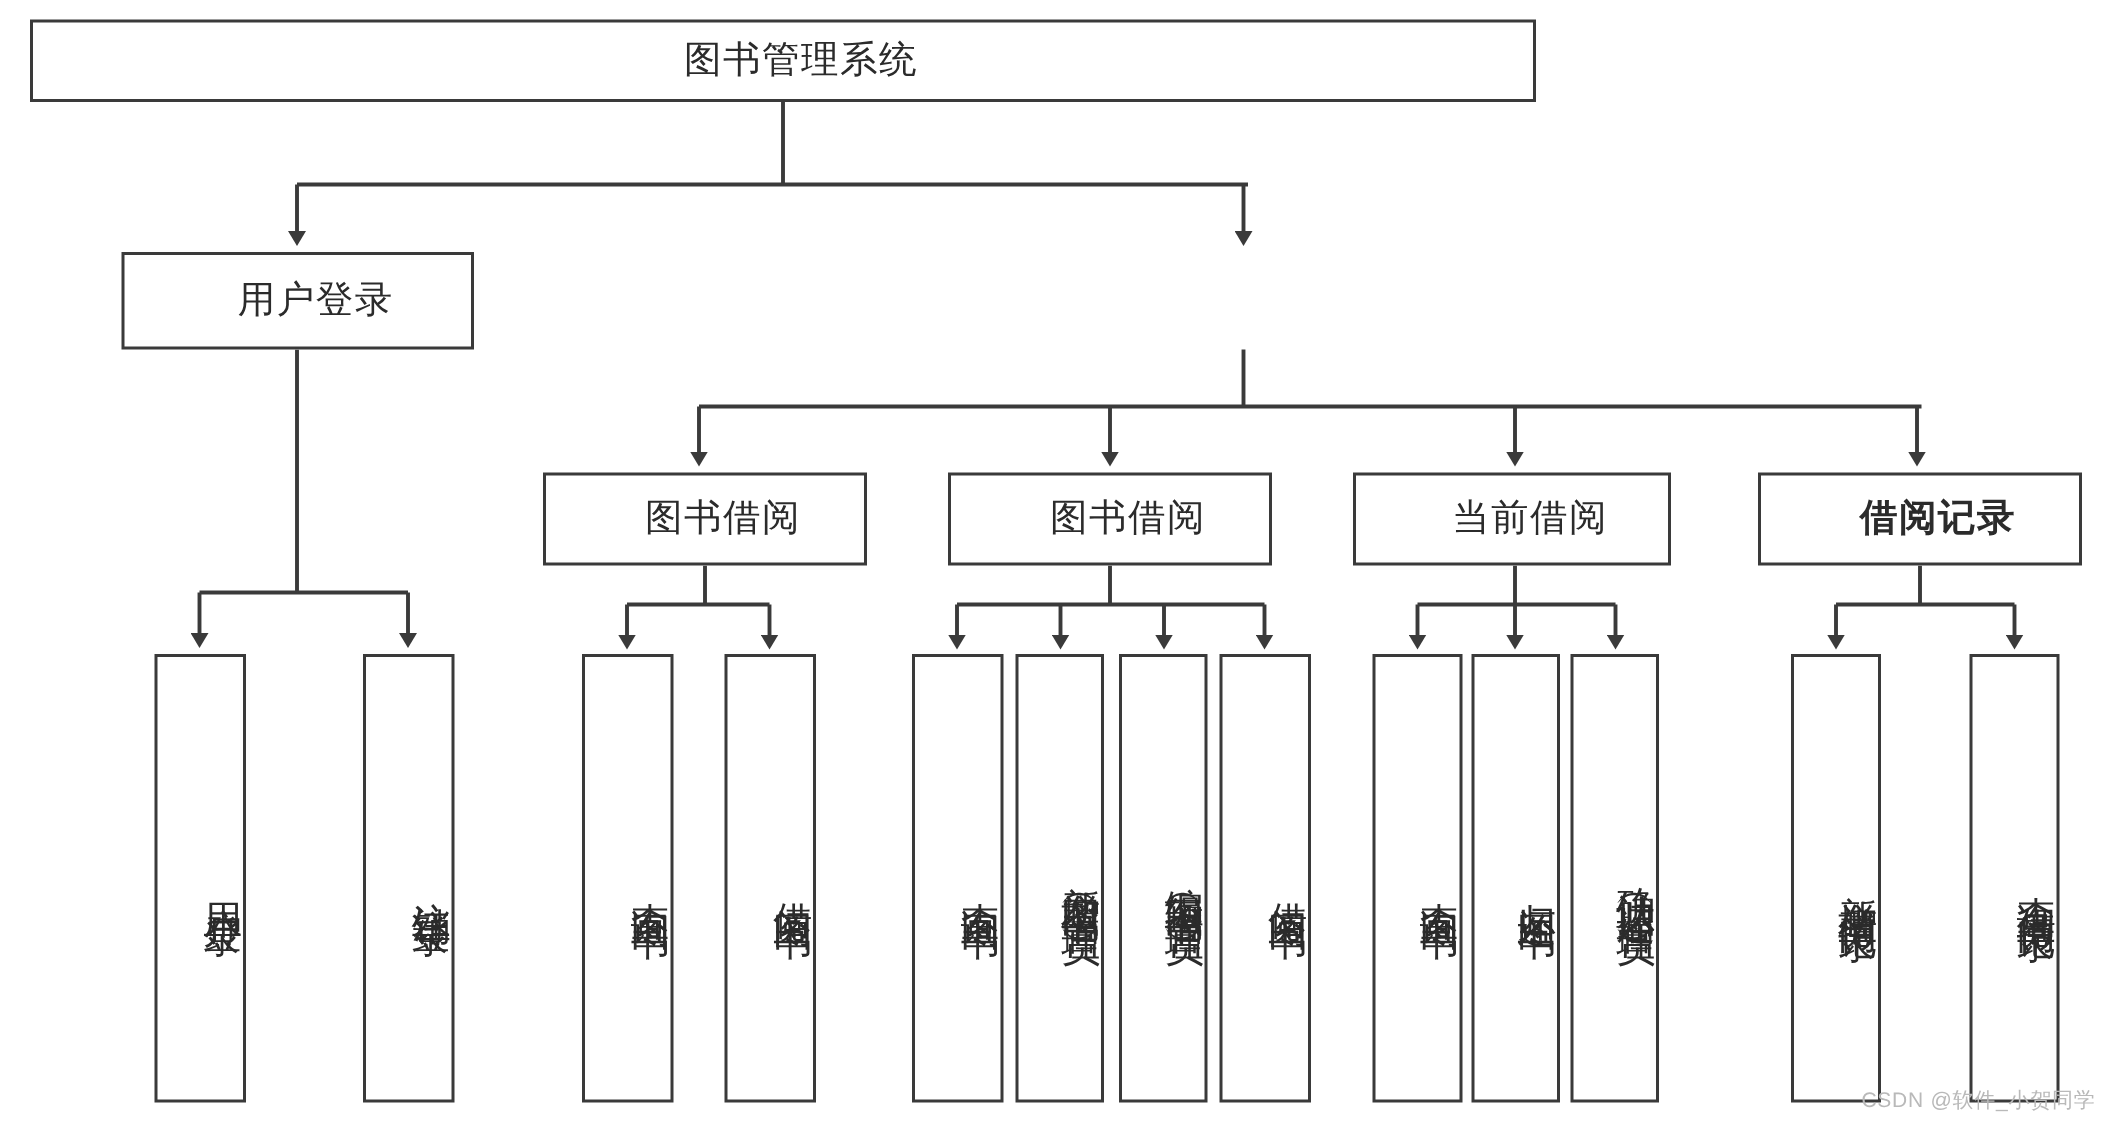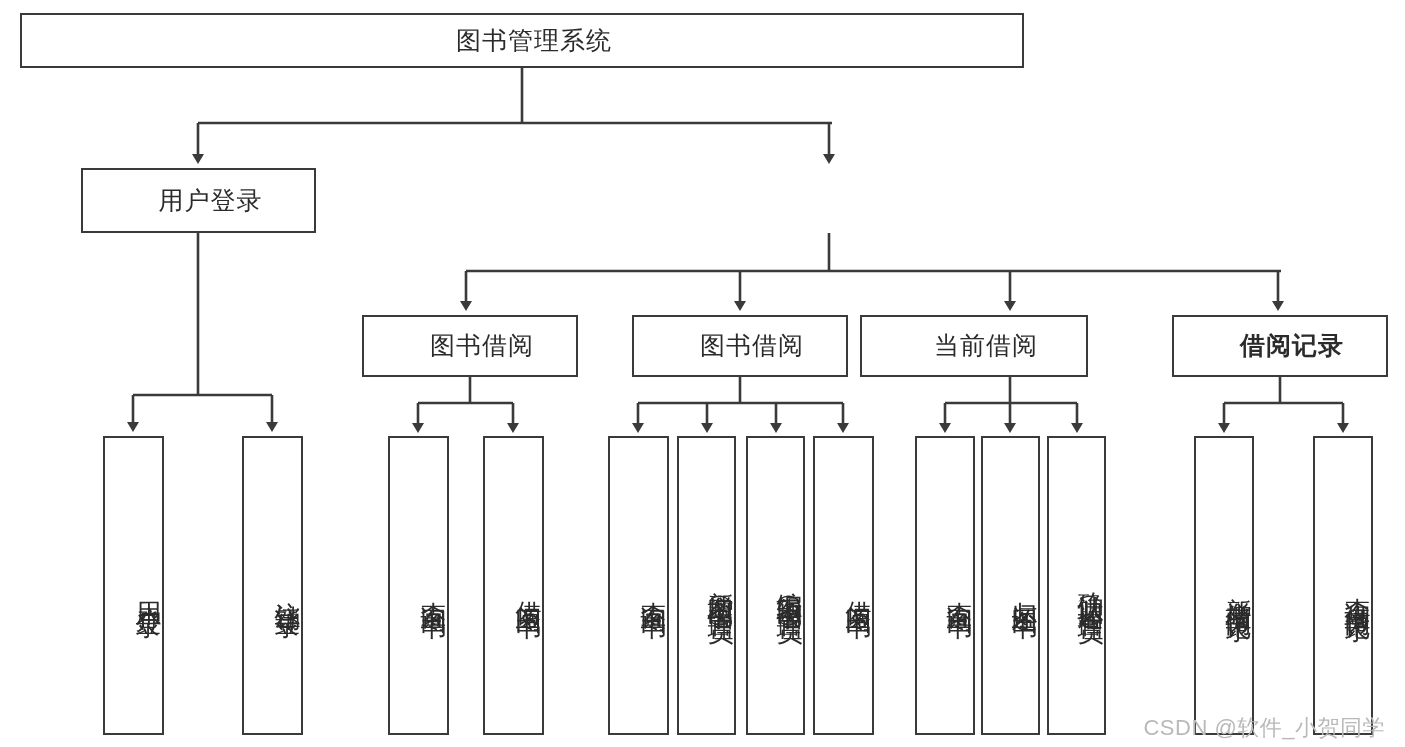--- a/index.html
+++ b/index.html
@@ -56,23 +56,23 @@
     padding-top: 6px;
   }
   .node.vbox .vtext {
     writing-mode: vertical-rl;
     text-orientation: upright;
     display: block;
     text-align: center;
   }
   .watermark {
     position: absolute;
-    right: 20px;
+    right: 8px;
     bottom: 4px;
-    font-size: 22px;
+    font-size: 14px;
     color: #b9b9b9;
     letter-spacing: 0.5px;
     white-space: nowrap;
     user-select: none;
   }
 </style>
 </head>
 <body>
 
 <div id="canvas">
@@ -146,21 +146,21 @@
   <div class="node hbox" style="left:81px; top:168px; width:235px; height:65px;">
     <span>用户登录</span>
   </div>
 
   <div class="node hbox" style="left:362px; top:315px; width:216px; height:62px;">
     <span>图书借阅</span>
   </div>
   <div class="node hbox" style="left:632px; top:315px; width:216px; height:62px;">
     <span>图书借阅</span>
   </div>
-  <div class="node hbox" style="left:860px; top:315px; width:228px; height:62px;">
+  <div class="node hbox" style="left:902px; top:315px; width:212px; height:62px;">
     <span>当前借阅</span>
   </div>
   <div class="node hbox" style="left:1172px; top:315px; width:216px; height:62px;font-weight:bold;">
     <span>借阅记录</span>
   </div>
 
   <div class="node vbox" style="left:103px; top:436px; width:61px; height:299px;">
     <span class="vtext">用户登录</span>
   </div>
   <div class="node vbox" style="left:242px; top:436px; width:61px; height:299px;">

